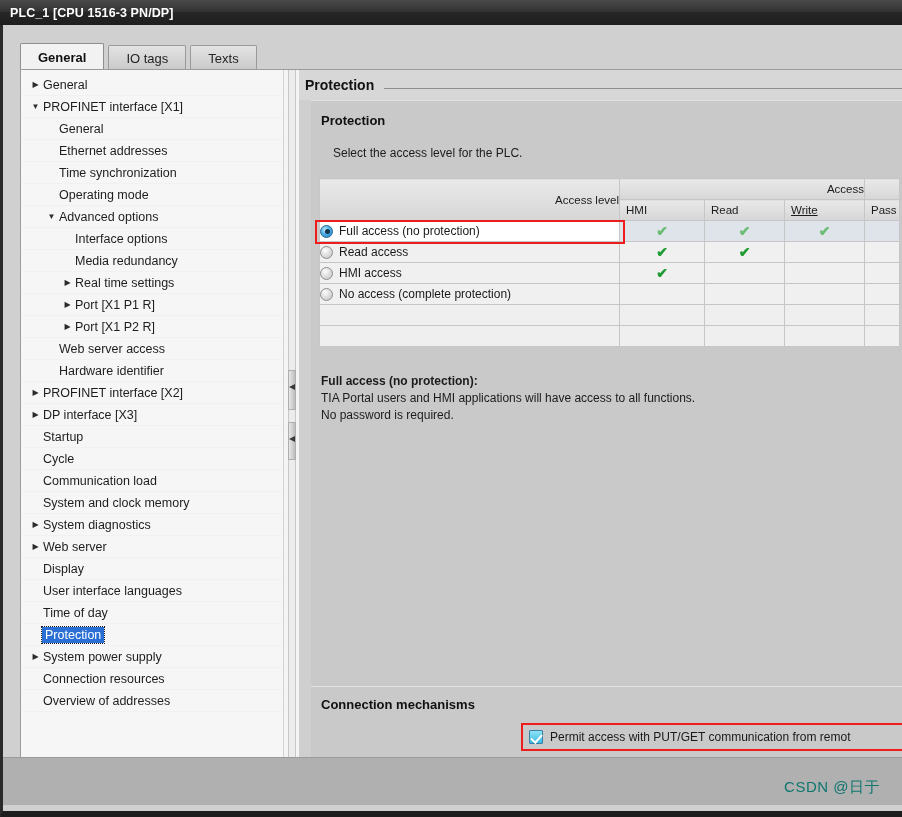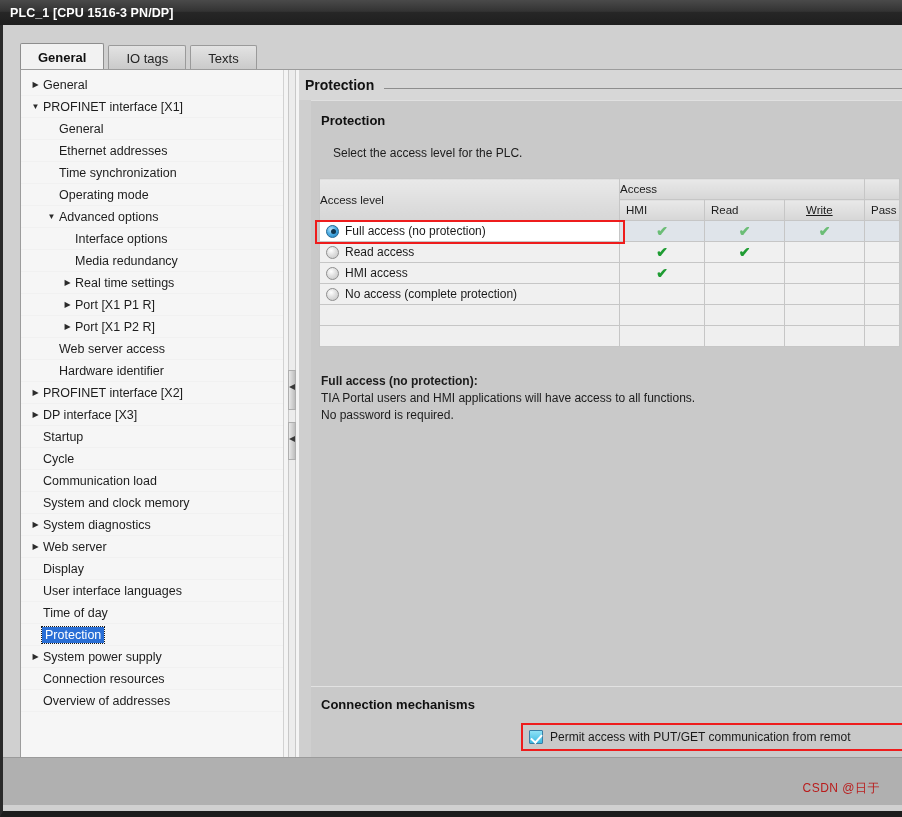--- a/index.html
+++ b/index.html
@@ -193,26 +193,25 @@
   table.acc th, table.acc td {
     border: 1px solid #c6c6c6;
     font-weight: normal;
     font-size: 11.5px;
     padding: 0;
     height: 21px;
   }
   table.acc th {
     background: linear-gradient(to bottom, #e9e9e9, #d6d6d6);
     color: #1b1b1b;
-    text-align: left;
+    text-align: right;
   }
   table.acc th.left { text-align: left; padding-left: 6px; }
   table.acc td.optcell {
     background: #f0f0f0;
-    padding-left: 6px;
   }
   table.acc tr.selrow td.optcell { background: #ffffff; }
   table.acc tr.selrow td.chk { background: #dfe4ea; }
   table.acc td.chk { text-align: center; background: #f0f0f0; }
   table.acc td.empty { background: #efefef; }
 
   .opt { display: flex; align-items: center; gap: 6px; }
   .radio {
     width: 13px; height: 13px; min-width: 13px;
     border-radius: 50%;
@@ -282,22 +281,22 @@
 
   
   .botstrip {
     position: absolute; left: 0; bottom: 6px;
     width: 899px; height: 48px;
     background: #b0b0b0;
     border-top: 1px solid #9b9b9b;
   }
   .watermark {
     position: absolute; right: 22px; bottom: 14px;
-    font-size: 12px;
-    color: #b91c1c;
+    font-size: 15px;
+    color: #0f766e;
     letter-spacing: .5px;
   }
 </style>
 </head>
 <body>
 
 <div id="app">
 
   <div class="titlebar">
     <span>PLC_1 [CPU 1516-3 PN/DP]</span>
@@ -468,21 +467,21 @@
               </colgroup>
               <thead id="acc-head">
                   <tr>
                     <th rowspan="2">Access level</th>
                     <th colspan="3">Access</th>
                     <th></th>
                   </tr>
                   <tr>
                     <th class="left" style="padding-left: 6px;">HMI</th>
                     <th class="left" style="padding-left: 6px;">Read</th>
-                    <th class="left" style="padding-left: 21px; text-decoration: underline;">Write</th>
+                    <th class="left" style="padding-left: 6px; text-decoration: underline;">Write</th>
                     <th class="left" style="padding-left: 6px;">Pass</th>
                   </tr>
                 </thead>
               <tbody id="acc-body">
                   <tr class="selrow">
                     <td class="optcell">
                       <div class="opt">
                         <span class="radio on"></span>
                         <span class="optlabel">Full access (no protection)</span>
                       </div>

